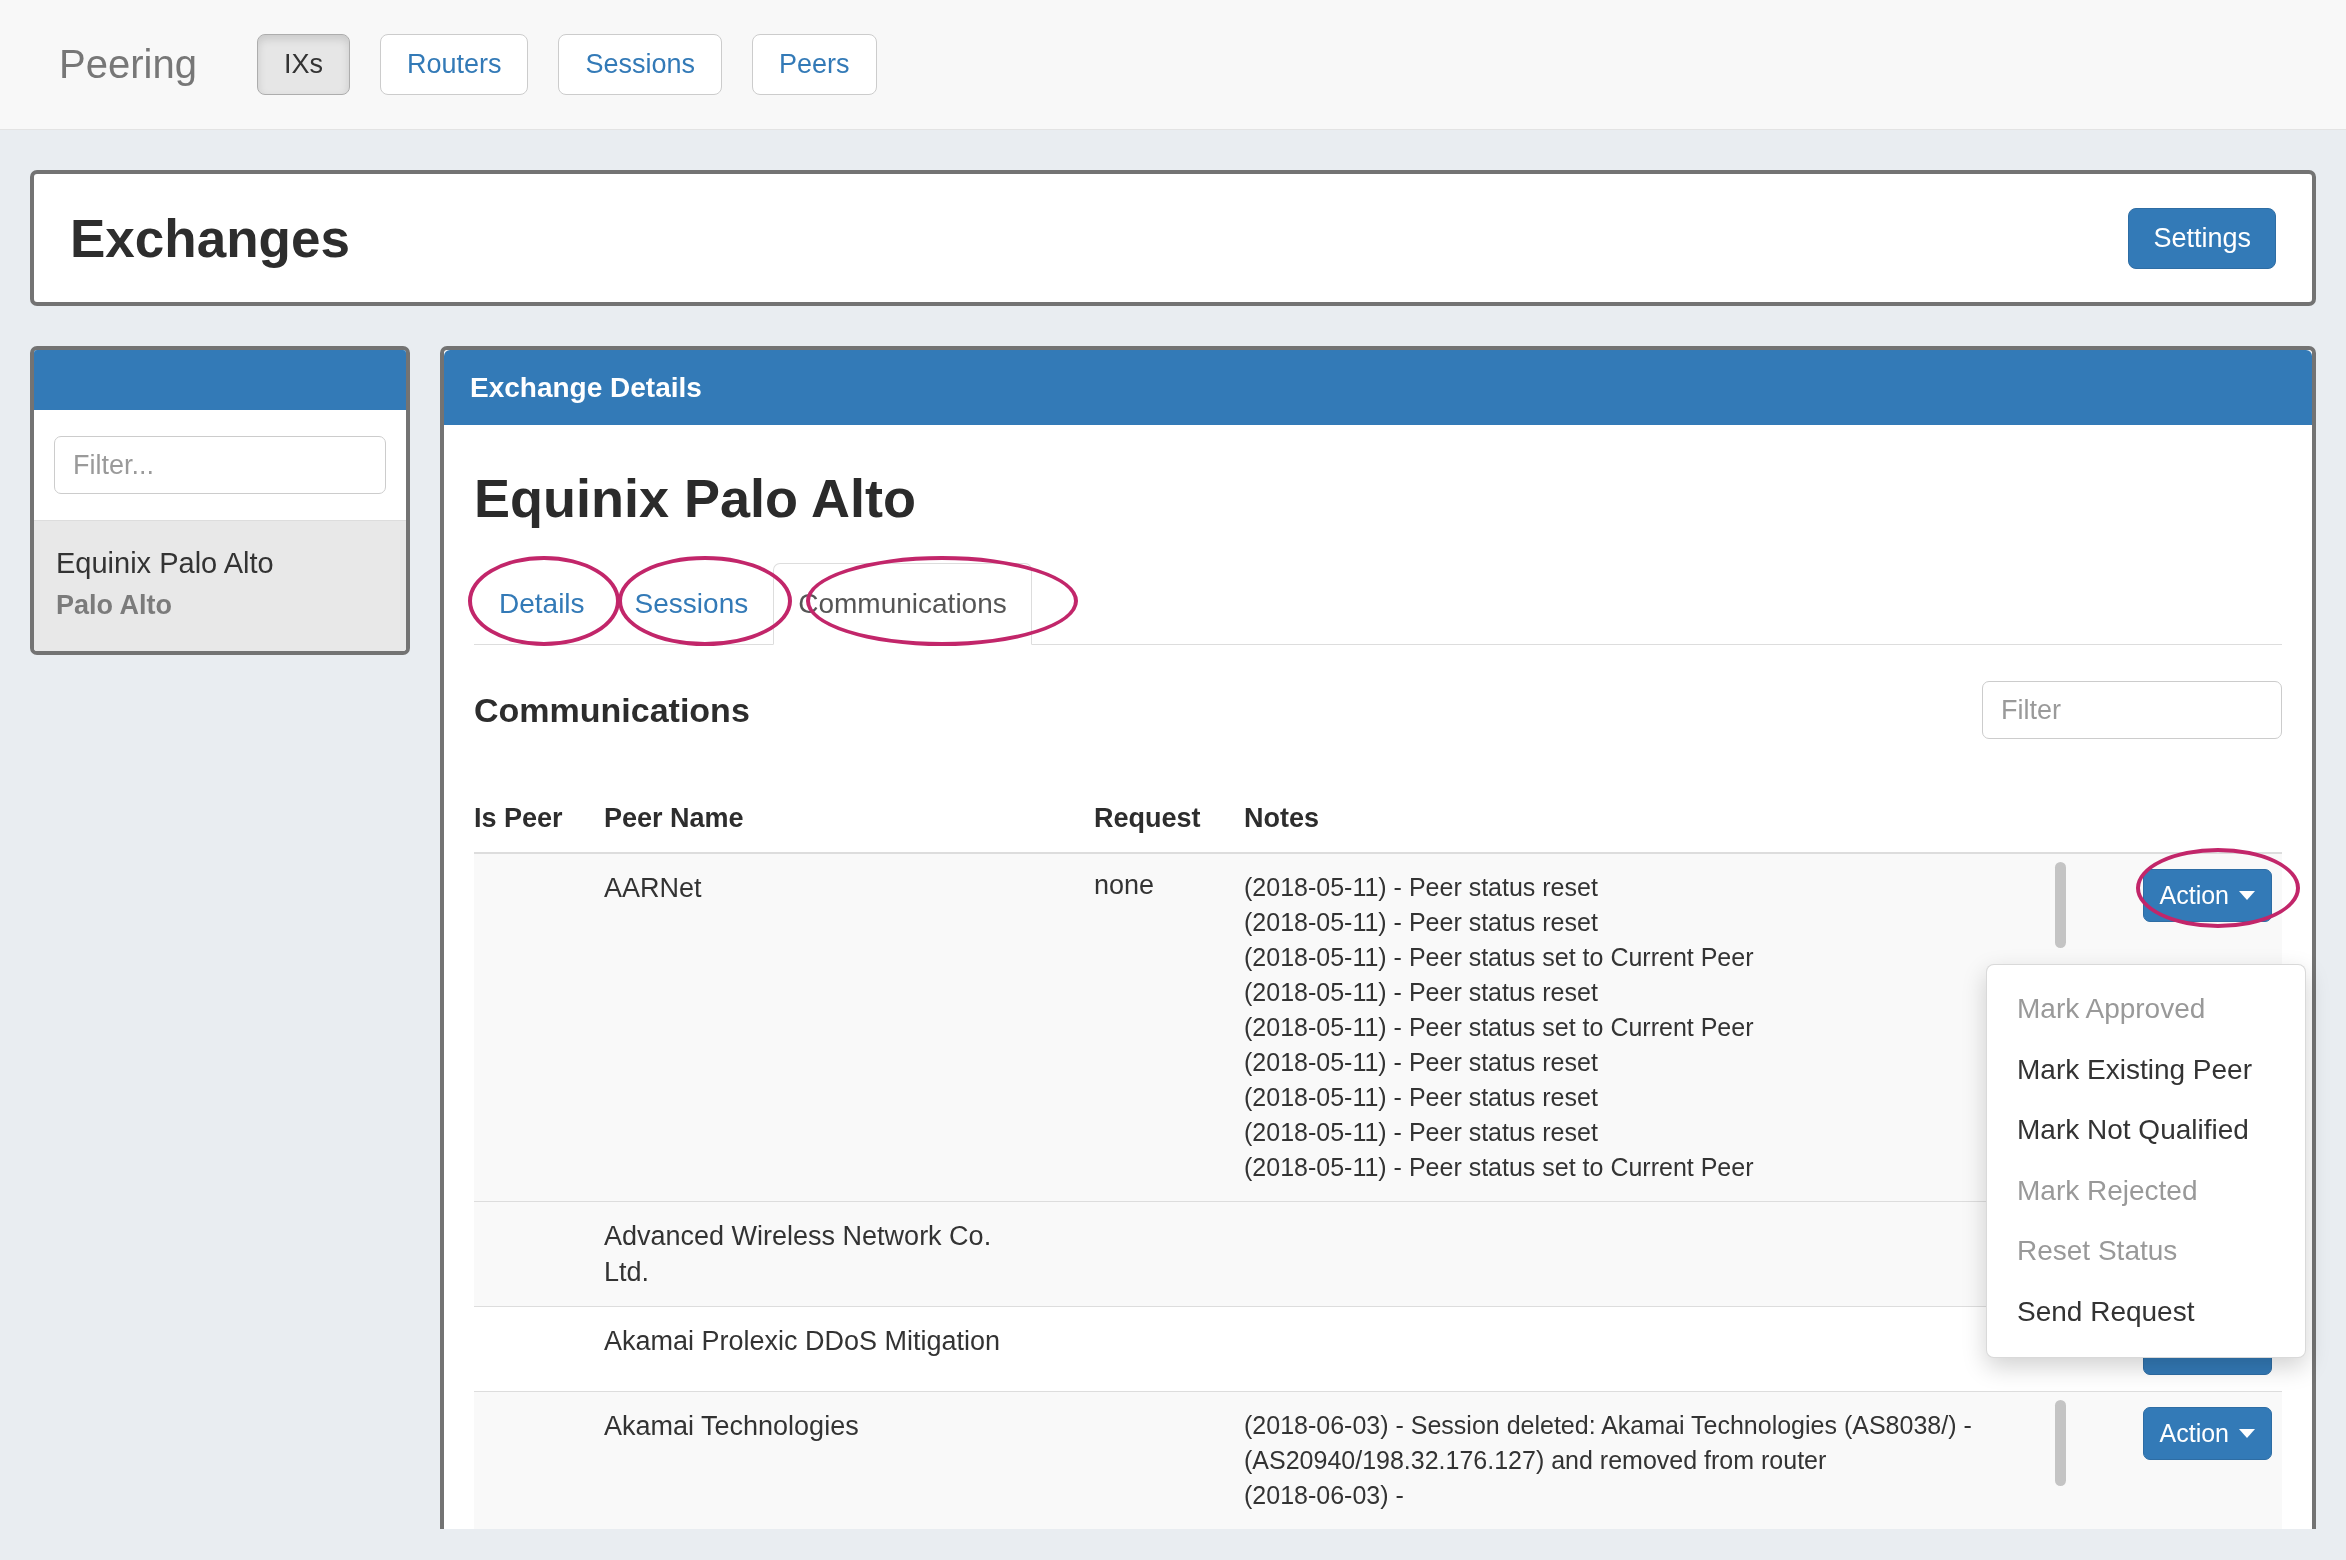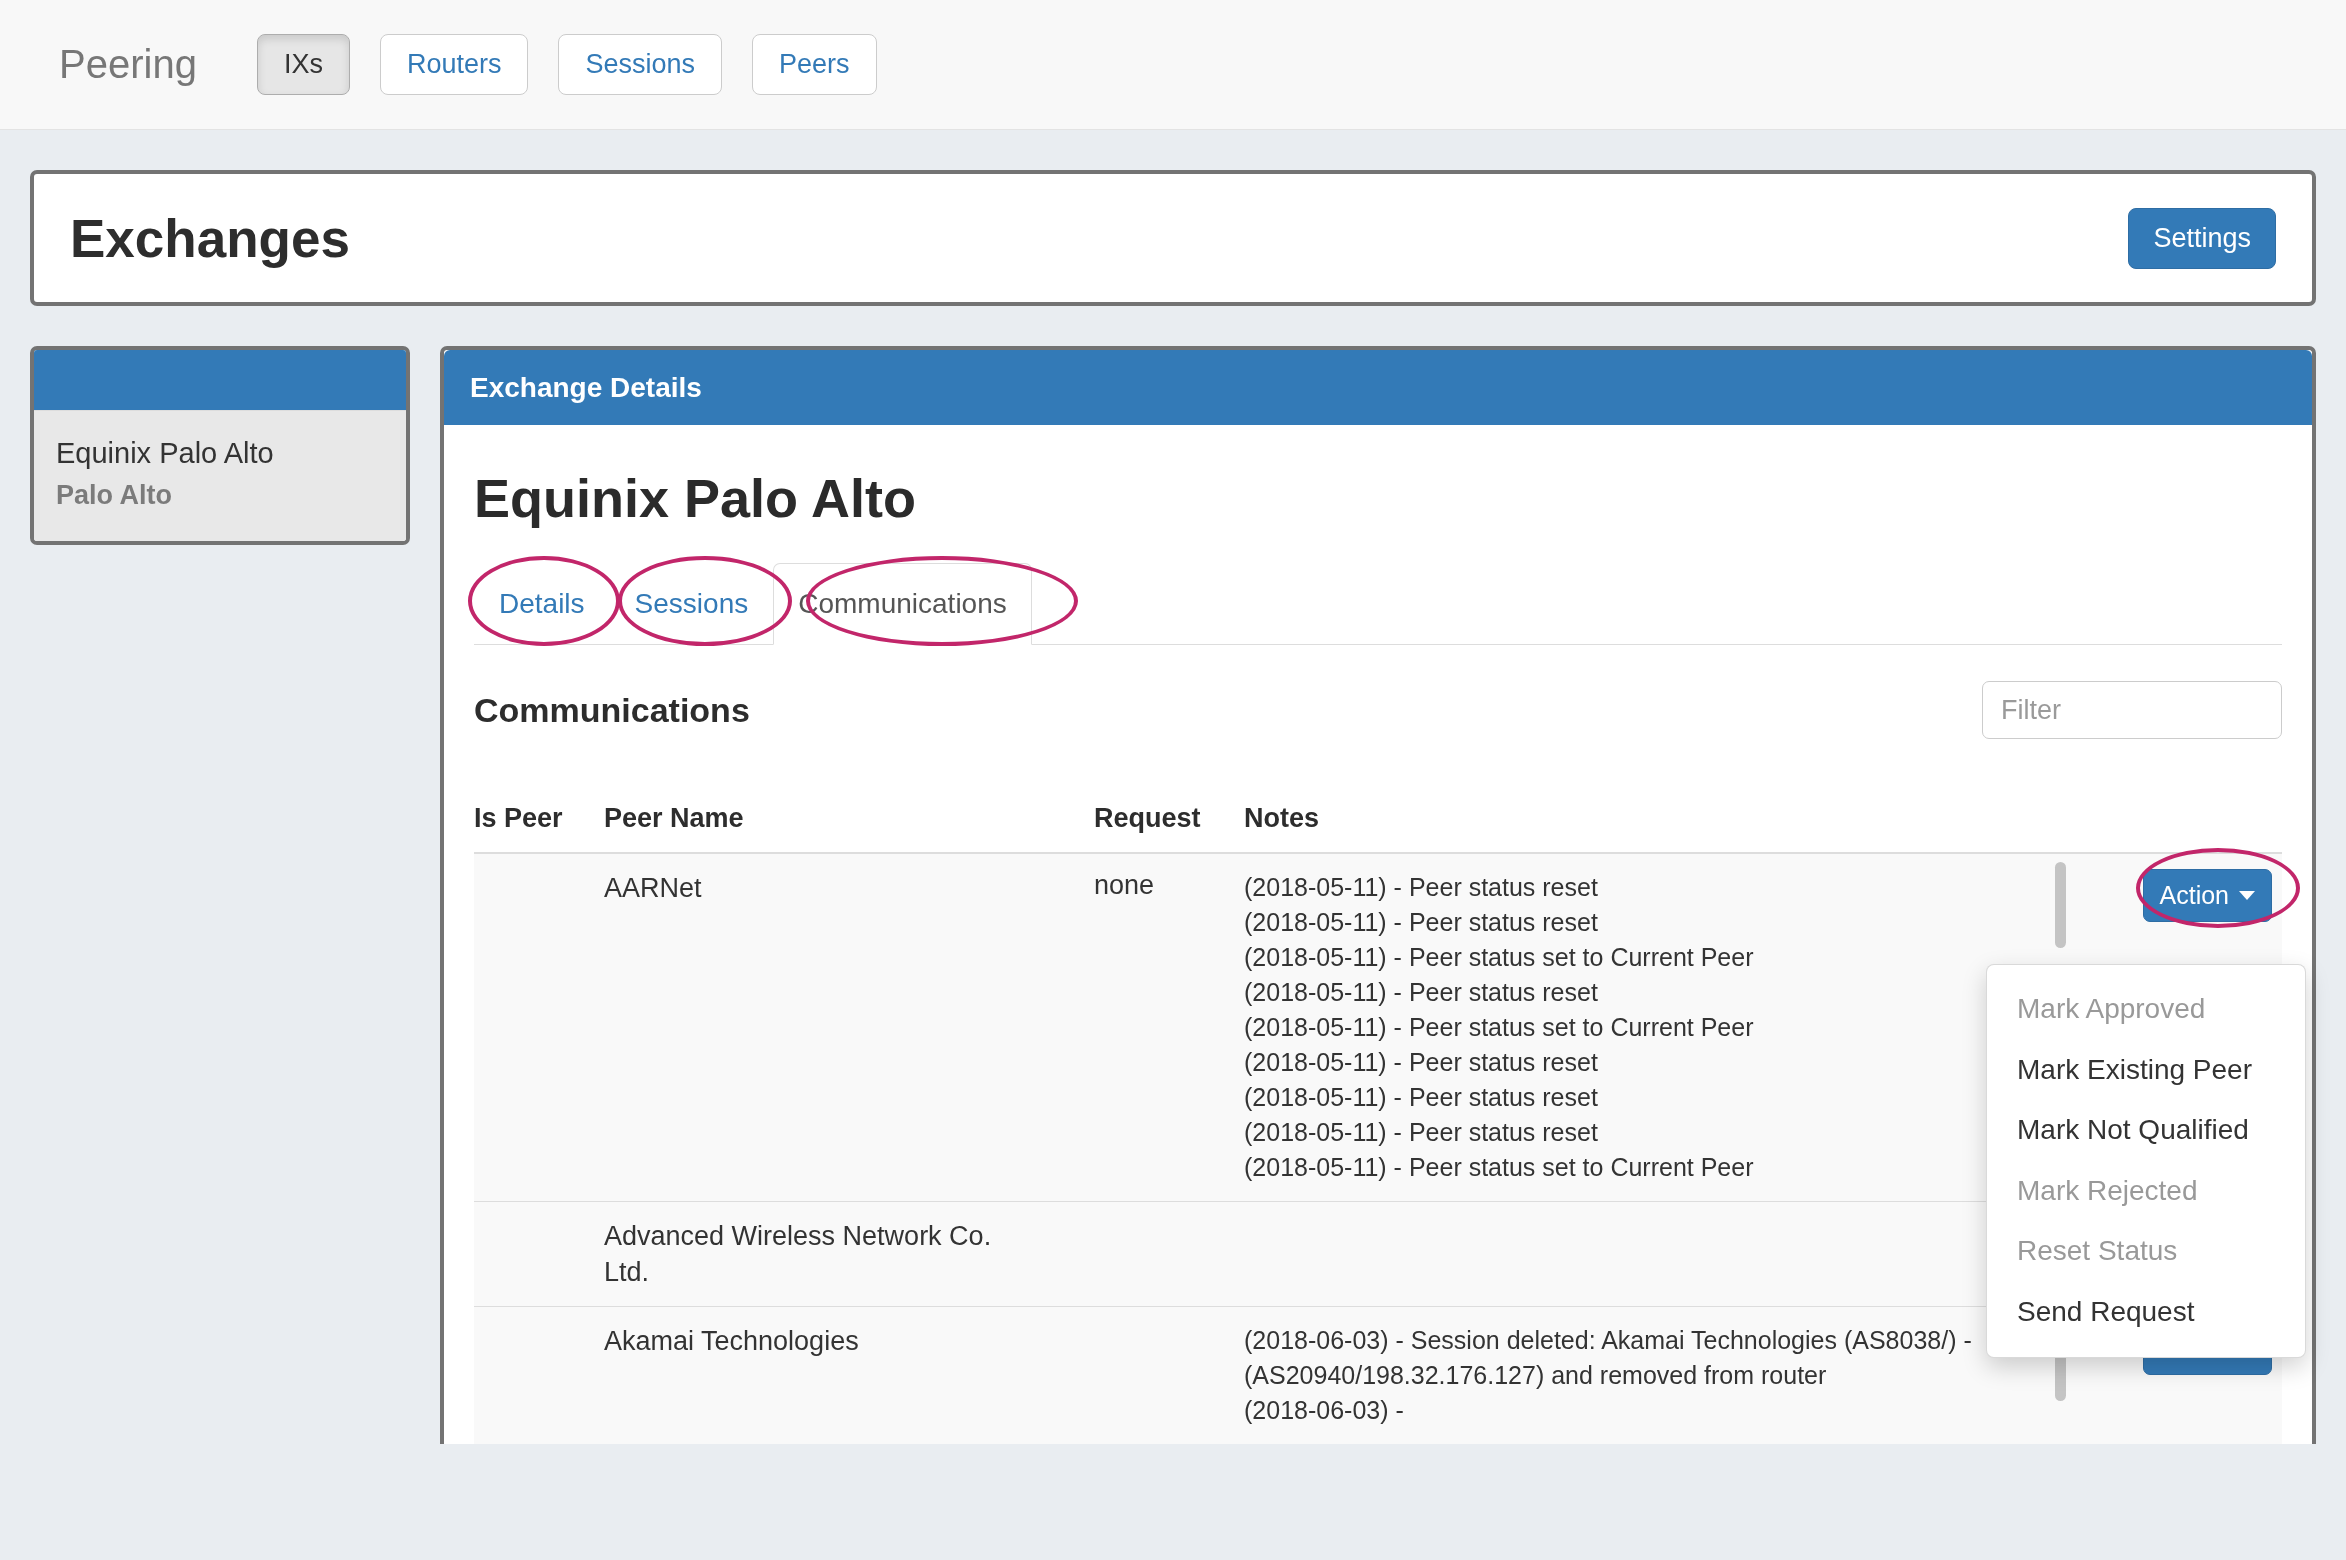--- a/index.html
+++ b/index.html
@@ -147,20 +147,23 @@
 
   <div class="panel page-panel">
     <div class="page-title">Exchanges</div>
     <button class="btn-primary">Settings</button>
   </div>
 
   <div class="content-row">
 
     <aside class="panel sidebar">
       <div class="sidebar-heading"></div>
+      <div class="sidebar-filter-wrap">
+        <input class="text-input" placeholder="Filter..." style="">
+      </div>
       <div class="ix-item">
         <div class="ix-name">Equinix Palo Alto</div>
         <div class="ix-city">Palo Alto</div>
       </div>
     </aside>
 
     <main class="panel main">
       <div class="main-heading">Exchange Details</div>
       <div class="main-body">
 
@@ -239,20 +242,32 @@
               <td></td>
               <td class="col-notes"></td>
               <td class="action-cell">
                 <button class="btn-action">
                   <span>Action</span>
                   <span class="caret"></span>
                 </button>
               </td>
             </tr>
 
+            <tr>
+              <td></td>
+              <td class="col-name">Akamai Prolexic DDoS Mitigation</td>
+              <td></td>
+              <td class="col-notes"></td>
+              <td class="action-cell">
+                <button class="btn-action">
+                  <span>Action</span>
+                  <span class="caret"></span>
+                </button>
+              </td>
+            </tr>
 
             <tr class="striped">
               <td></td>
               <td class="col-name">Akamai Technologies</td>
               <td></td>
               <td class="col-notes">
                 <div class="notes">(2018-06-03) - Session deleted: Akamai Technologies (AS8038/) -
 (AS20940/198.32.176.127) and removed from router
 (2018-06-03) -</div>
                 <div class="scroll-thumb"></div>

